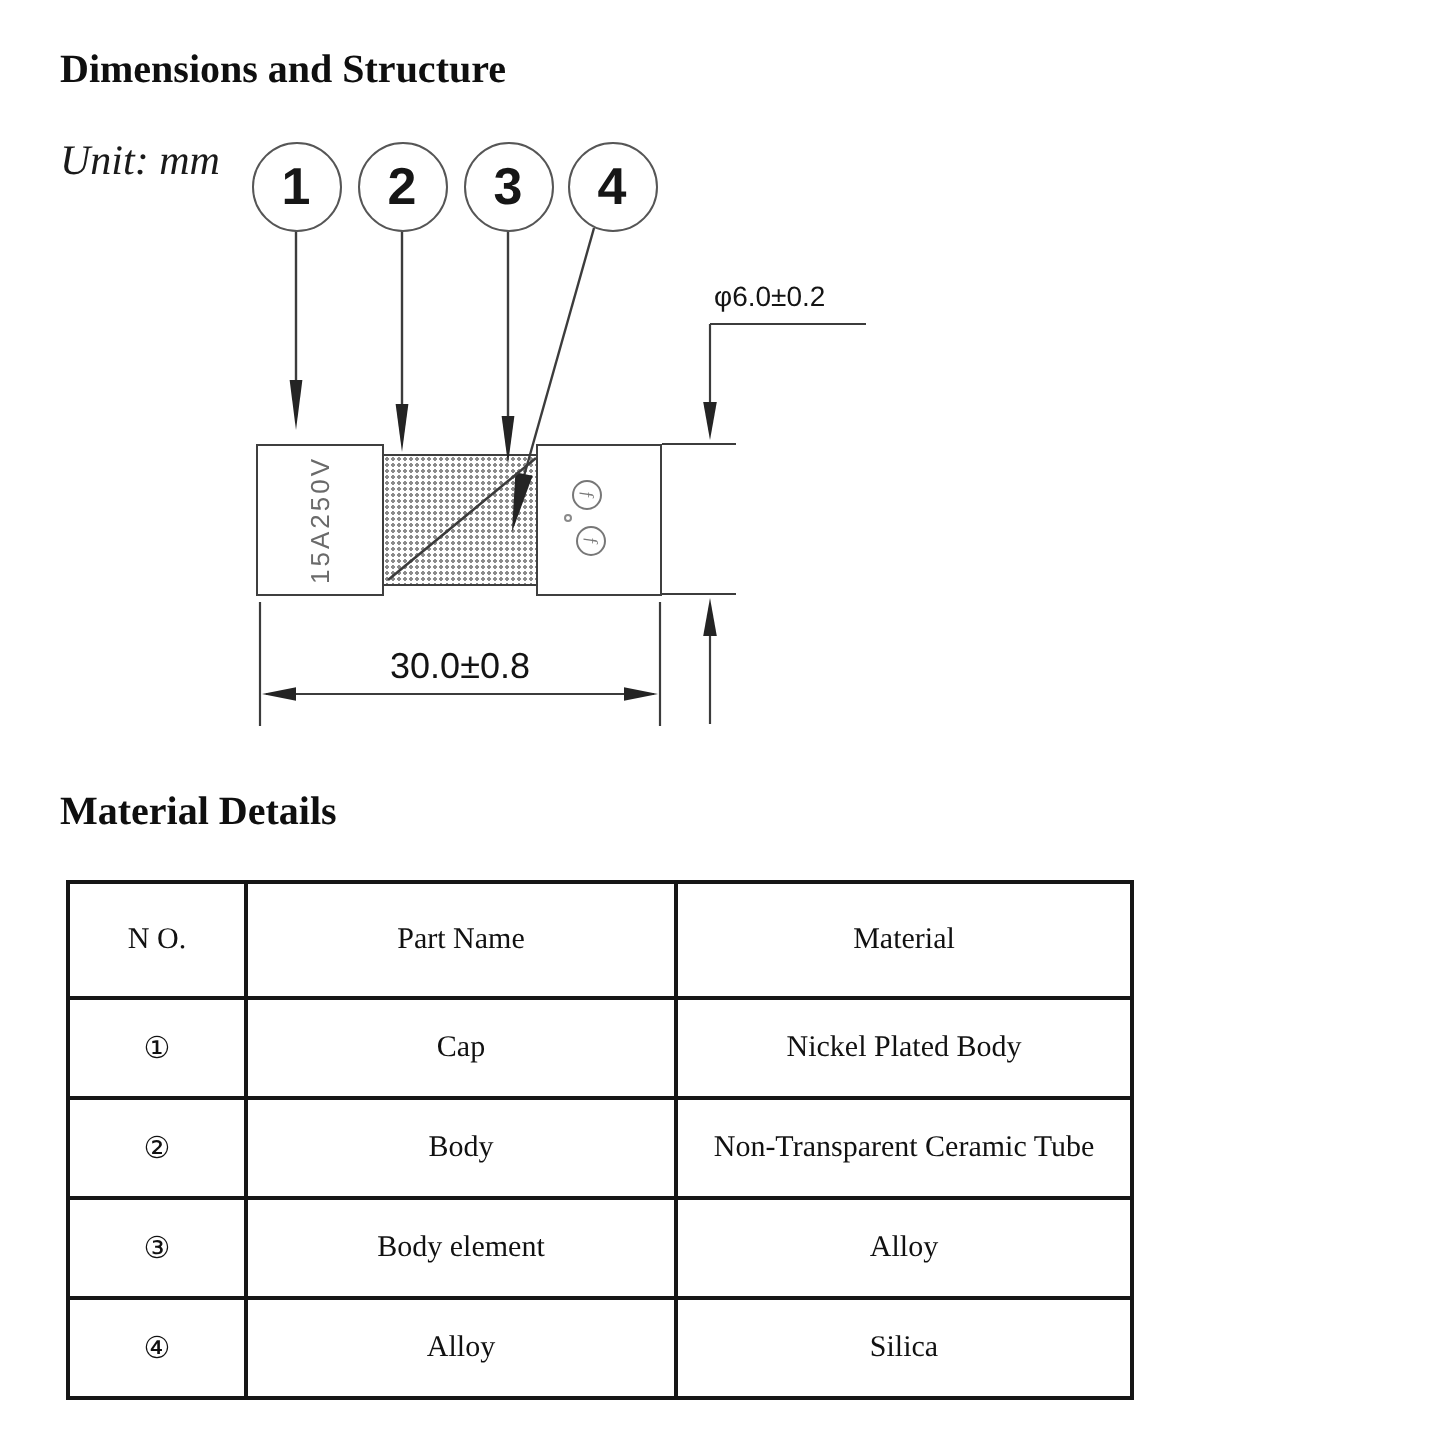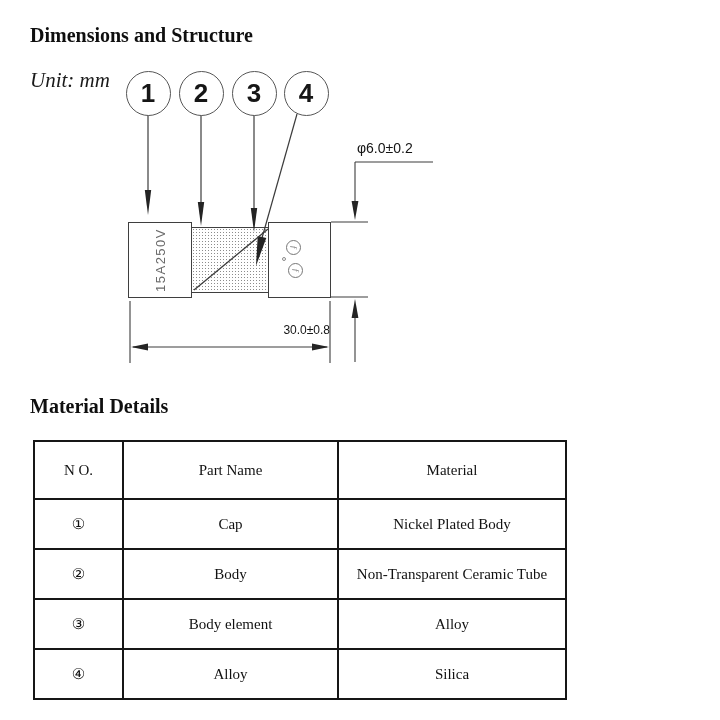--- a/index.html
+++ b/index.html
@@ -101,21 +101,21 @@
       <div class="cert-circle" style="left:17px; top:17px;">
         <span>ƒ</span>
       </div>
       <div class="tiny-mark" style="left:13px; top:34px;"></div>
       <div class="cert-circle" style="left:19px; top:40px;">
         <span>ƒ</span>
       </div>
     </div>
 
     <div class="dim-label" style="left:357px; top:140px; font-size:14px;">φ6.0±0.2</div>
-    <div class="dim-label" style="left:130px; top:323px; width:200px; text-align:right; font-size:12px;">30.0±0.8</div>
+    <div class="dim-label" style="left:130px; top:323px; width:200px; text-align:center; font-size:18px;">30.0±0.8</div>
 
     <svg class="overlay" width="720" height="720" viewBox="0 0 720 720">
       <g stroke="#3c3c3c" stroke-width="1.2" fill="none">
         <line x1="148" y1="115" x2="148" y2="191"></line>
         <line x1="201" y1="115" x2="201" y2="203"></line>
         <line x1="254" y1="115" x2="254" y2="210"></line>
         <line x1="297" y1="114" x2="262" y2="238"></line>
       </g>
       <g fill="#242424" stroke="none">
         <polygon points="148,215 144.8,190 151.2,190"></polygon>

